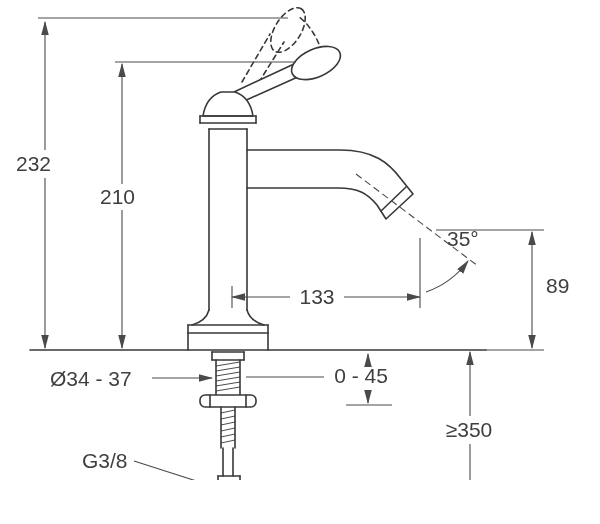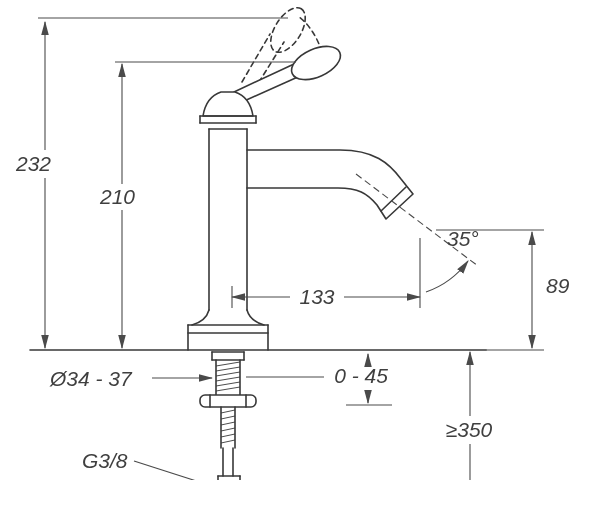--- a/index.html
+++ b/index.html
@@ -1,16 +1,16 @@
 <!DOCTYPE html>
 <html><head>
 <meta charset="utf-8">
 <style>
   html,body{margin:0;padding:0;background:#ffffff;}
-  .canvas{width:600px;height:480px;background:#ffffff;position:relative;overflow:hidden;font-style:italic;}
+  .canvas{width:600px;height:480px;background:#ffffff;position:relative;overflow:hidden;}
   svg{display:block;}
   svg text{font-family:"Liberation Sans",sans-serif;font-size:21px;fill:#3f3f3f;}
   .obj{fill:none;stroke:#383838;stroke-width:1.6;stroke-linecap:round;stroke-linejoin:round;}
   .objf{fill:#ffffff;stroke:#383838;stroke-width:1.6;stroke-linejoin:round;}
   .dim{fill:none;stroke:#4a4a4a;stroke-width:1.1;}
   .dash{stroke-dasharray:7 4;}
   .dash2{stroke-dasharray:5 4;}
   .hatch{stroke:#383838;stroke-width:0.9;}
 </style>
 </head>

